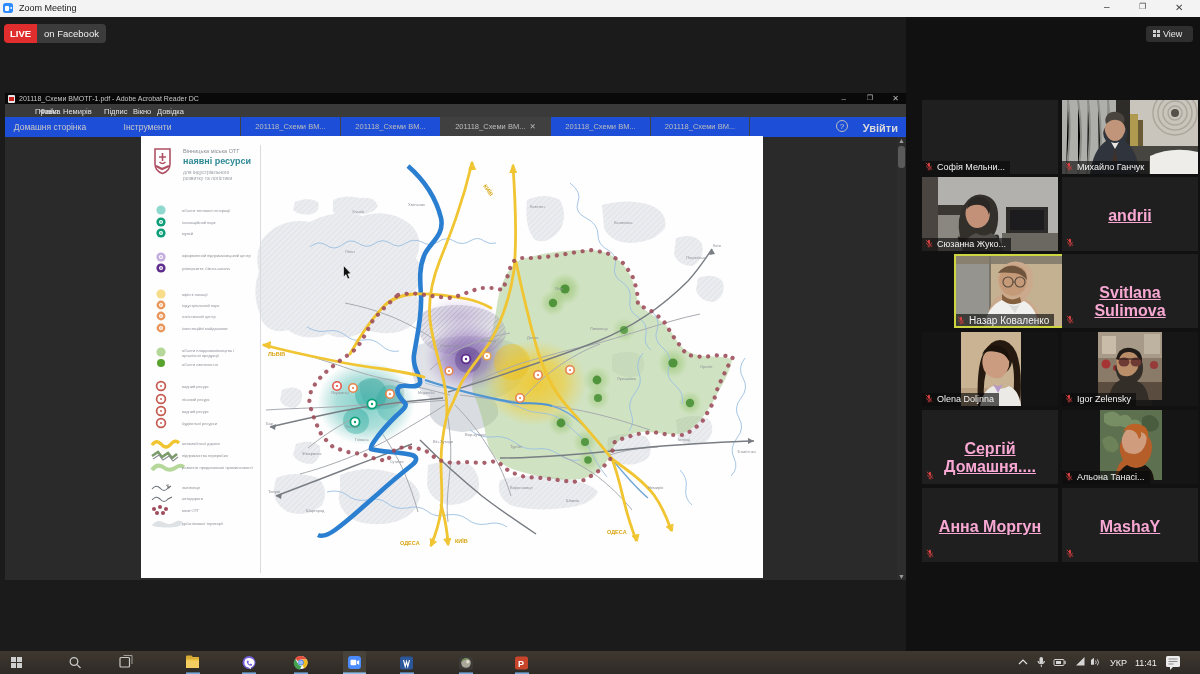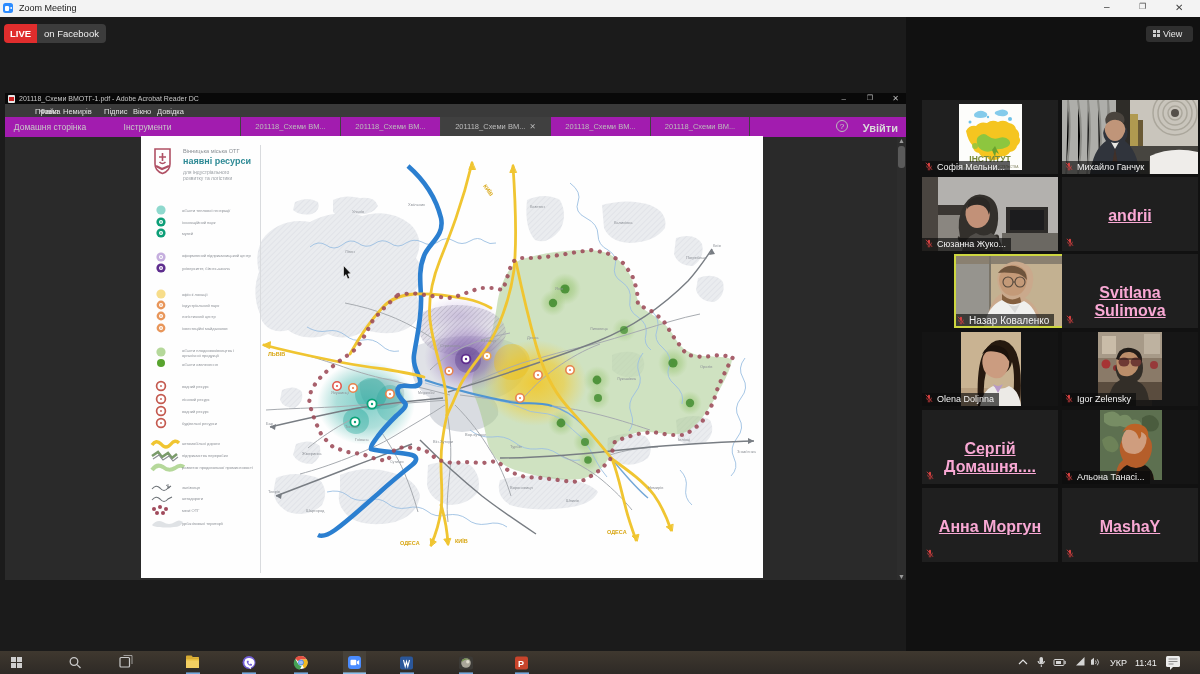--- a/index.html
+++ b/index.html
@@ -37,21 +37,21 @@
   #acro { position:absolute; left:5px; top:93px; width:901px; height:487px; background:#2a2a2a; }
   #atitle { position:absolute; left:0; top:0; width:100%; height:11px; background:#090909;
      color:#c8c8c8; font-size:7px; }
   #atitle .pdficon { position:absolute; left:3px; top:2px; width:7px; height:8px; background:#e6e6e6; border-radius:1px;}
   #atitle .pdficon:after{ content:""; position:absolute; left:1px; top:2px; width:5px; height:4px; background:#c22; }
   #atitle .t { position:absolute; left:14px; top:2px; }
   #atitle .wc { position:absolute; top:1px; color:#bbb; font-size:8px; }
   #amenu { position:absolute; left:0; top:11px; width:100%; height:13px; background:#3a3a3a;
      color:#e3e3e3; font-size:7.5px; }
   #amenu span { position:absolute; top:3px; }
-  #atabs { position:absolute; left:0; top:24px; width:100%; height:20px; background:#a21caf;
+  #atabs { position:absolute; left:0; top:24px; width:100%; height:20px; background:#1d4ed8;
      color:#c9c9c9; font-size:8.5px; }
   #atabs .tab { position:absolute; top:0; height:20px; padding-top:5px; text-align:center; }
   #atabs .doc { font-size:7.5px; color:#bdbdbd; border-left:1px solid #414141; }
   #atabs .active { background:#404040; }
   #atabs .signin { position:absolute; right:8px; top:5px; font-weight:bold; color:#dadada; font-size:11px;}
   #atabs .qm { position:absolute; right:58px; top:3px; width:12px; height:12px; border:1px solid #bbb;
      border-radius:50%; color:#ccc; font-size:8px; text-align:center; line-height:12px;}
   
   #ascroll { position:absolute; right:0px; top:44px; width:9px; height:443px; background:#2d2d2d; }
   #ascroll .thumb { position:absolute; left:1px; top:9px; width:7px; height:22px; background:#5a5a5a; border-radius:3px;}
@@ -437,38 +437,20 @@
     <div class="ar" style="top:0px;">▲</div>
     <div class="thumb"></div>
     <div class="ar" style="bottom:0px;">▼</div>
   </div>
 </div>
 
 <div id="gallerybg" style="position:absolute;left:906px;top:17px;width:294px;height:634px;background:#111;z-index:1;"></div>
 <div id="participants">
 
   <div class="cell" style="left:922px; top:100px;">
-    <div style="position:absolute; left:37px; top:4px; width:63px; height:66px; background:#fdfdfb;">
-      <svg width="63" height="66">
-        <g fill="#6fc2e8">
-          <path d="M16,9 q5,-4 10,-1 q4,2 1,5 q-6,2 -11,0 q-2,-2 0,-4z" opacity="0.85"></path>
-          <path d="M38,7 q6,-3 10,0 q3,3 -2,5 q-6,1 -10,-2 q-1,-2 2,-3z" opacity="0.85"></path>
-          <circle cx="11" cy="18" r="1.5"></circle>
-          <circle cx="51" cy="15" r="2"></circle>
-          <circle cx="45" cy="20" r="1.2"></circle>
-          <circle cx="29" cy="13" r="1.2"></circle>
-        </g>
-        <path d="M7,27 q3,-6 10,-5 q4,-5 11,-3 q5,-4 11,-1 q6,-3 11,1 q6,1 7,6 q4,3 3,8 q3,5 -2,9 q-1,5 -7,6 q-3,5 -9,4 q-2,4 -7,4 q-5,1 -7,-3 q-6,1 -8,-4 q-6,-1 -6,-7 q-5,-5 -7,-15z" fill="#f5c520"></path>
-        <path d="M20,32 q5,-4 9,0 q5,4 11,2 q6,-2 10,2 q3,4 -2,7 q-6,3 -12,2 q-5,4 -11,2 q-6,-2 -7,-8 q-1,-5 2,-7z" fill="#8dc63f"></path>
-        <path d="M36,42 l4,8 l-3,-2 l-1,5 l-3,-7z" fill="#6aa32e"></path>
-        <circle cx="16" cy="42" r="3" fill="#8dc63f" opacity="0.8"></circle>
-        <text x="31" y="58" text-anchor="middle" font-size="8.5" font-weight="bold" fill="#7a8a3a" font-family="Liberation Sans">ІНСТИТУТ</text>
-        <text x="31" y="64" text-anchor="middle" font-size="3.4" fill="#8a8a6a" font-family="Liberation Sans">ГРОМАДЯНСЬКОГО СУСПІЛЬСТВА</text>
-      </svg>
-    </div>
     <div class="name"><svg class="mic" viewBox="0 0 10 11">
           <rect x="3.7" y="0.8" width="2.6" height="5" rx="1.3" fill="#d54040"></rect>
           <path d="M2,4.5 a3,3.2 0 0 0 6,0" fill="none" stroke="#d54040" stroke-width="0.9"></path>
           <line x1="5" y1="7.7" x2="5" y2="9.3" stroke="#d54040" stroke-width="0.9"></line>
           <line x1="3.4" y1="9.6" x2="6.6" y2="9.6" stroke="#d54040" stroke-width="0.9"></line>
           <line x1="1.2" y1="0.8" x2="8.8" y2="9.6" stroke="#d54040" stroke-width="1.1"></line>
         </svg>Софія Мельни...</div>
   </div>
 
   <div class="cell" style="left:1062px; top:100px;">

